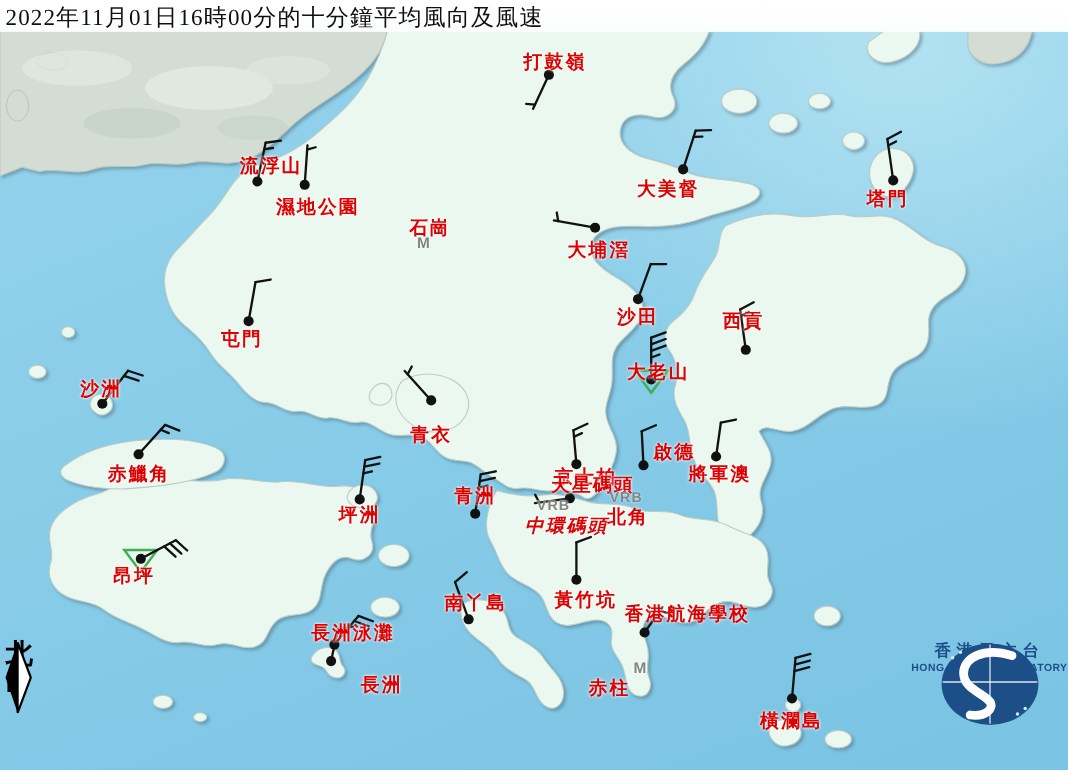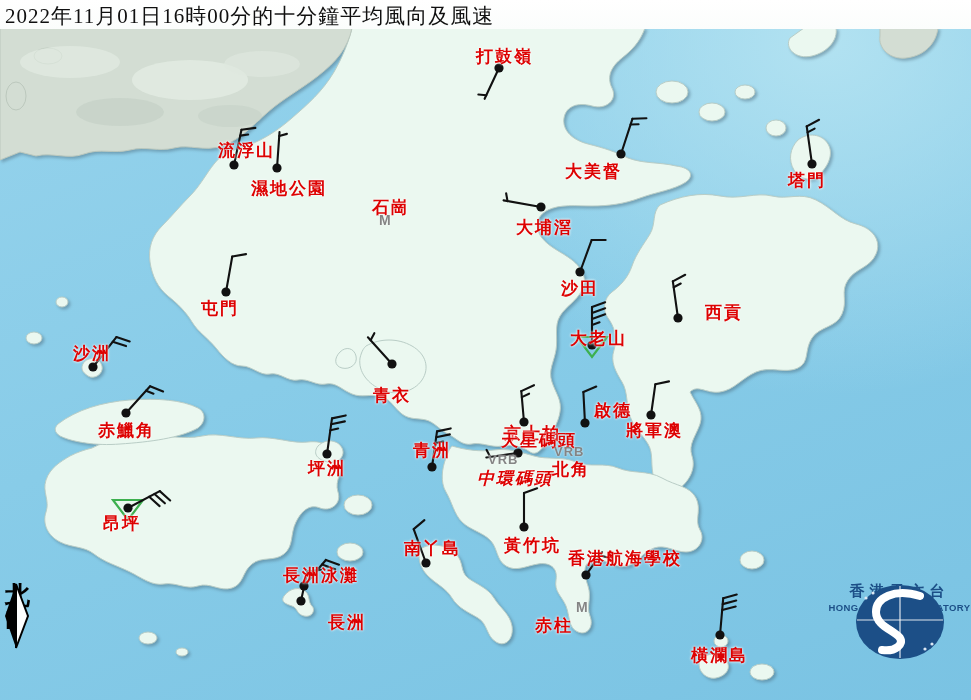--- a/index.html
+++ b/index.html
@@ -312,25 +312,25 @@
         <circle cx="301" cy="601" r="4.6" fill="#111111"></circle>
       </g>
     </svg>
 
   <div id="labels">
       <div class="st-label" style="left: 476px; top: 45px;">打鼓嶺</div>
       <div class="st-label" style="left: 218px; top: 139px;">流浮山</div>
       <div class="st-label" style="left: 251px; top: 177px; text-align: center;">濕地公園</div>
       <div class="st-label" style="left: 372px; top: 196px;">石崗</div>
       <div class="code-label" style="left: 379px; top: 212px; font-size: 14px;">M</div>
-      <div class="st-label" style="left: 565px; top: 160px; font-family: Liberation Mono, monospace;">大美督</div>
+      <div class="st-label" style="left: 579px; top: 160px; font-family: Liberation Mono, monospace;">大美督</div>
       <div class="st-label" style="left: 788px; top: 169px;">塔門</div>
       <div class="st-label" style="left: 516px; top: 216px;">大埔滘</div>
       <div class="st-label" style="left: 561px; top: 277px;">沙田</div>
-      <div class="st-label" style="left: 657px; top: 301px; margin-left: 48px;">西貢</div>
+      <div class="st-label" style="left: 657px; top: 280px;">西貢</div>
       <div class="st-label" style="left: 570px; top: 327px;">大老山</div>
       <div class="st-label" style="left: 201px; top: 297px;">屯門</div>
       <div class="st-label" style="left: 73px; top: 342px;">沙洲</div>
       <div class="st-label" style="left: 98px; top: 419px;">赤鱲角</div>
       <div class="st-label" style="left: 373px; top: 384px; font-family: Liberation Mono, monospace;">青衣</div>
       <div class="st-label" style="left: 308px; top: 457px;">坪洲</div>
       <div class="st-label" style="left: 103px; top: 512px;">昂坪</div>
       <div class="st-label" style="left: 413px; top: 439px;">青洲</div>
       <div class="st-label" style="left: 504px; top: 394px; margin-top: 28px;">京士柏</div>
       <div class="st-label" style="left: 594px; top: 399px;">啟德</div>

